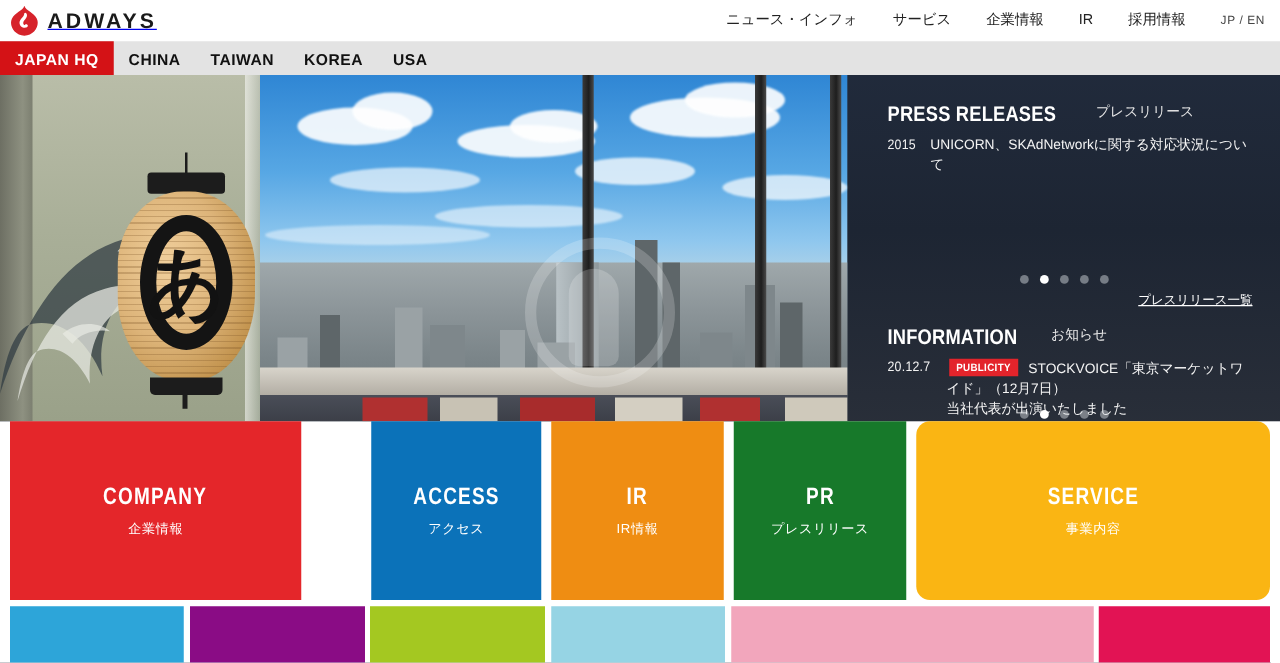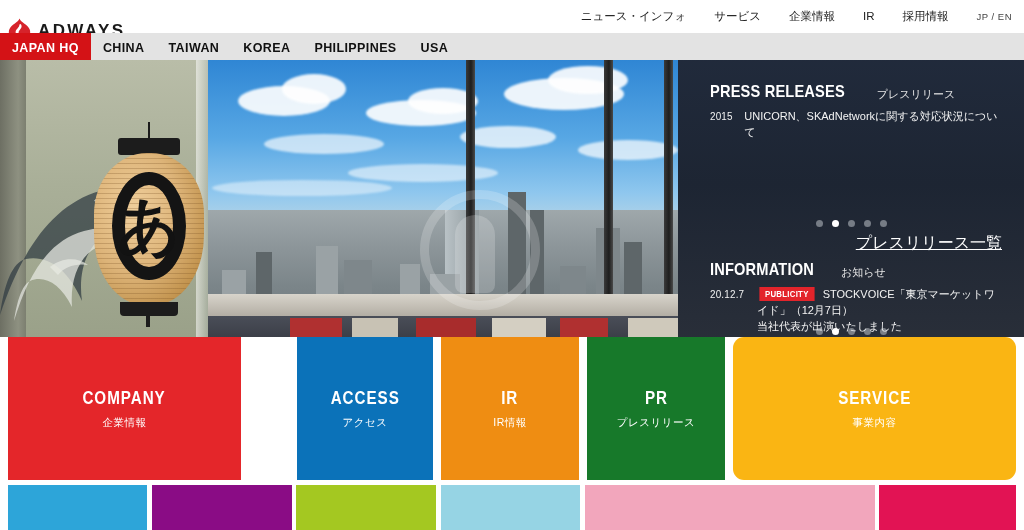--- a/index.html
+++ b/index.html
@@ -9,21 +9,21 @@
     background:#ffffff;
     font-family:"Liberation Sans", sans-serif;
   }
 
   
   .header {
     position:absolute; left:0; top:0; width:1024px; height:33px;
     background:#ffffff;
   }
   .logo-wrap {
-    position:absolute; left:8px; top:16px;
+    position:absolute; left:8px; top:2px;
     display:flex; align-items:center; gap:7px; height:28px;
   }
   .logo-mark { width:23px; height:25px; position:relative; }
   .logo-text {
     font-size:17px; font-weight:bold; letter-spacing:2.4px;
     color:#1a1a1a; line-height:1;
   }
   .global-nav {
     position:absolute; right:8px; top:0; height:33px;
     display:flex; align-items:center; gap:0;
@@ -156,21 +156,21 @@
     background:rgba(255,255,255,.20);
   }
 
   
   .news-panel {
     position:absolute; left:678px; top:0; width:346px; height:277px;
     background:linear-gradient(180deg, rgba(30,40,58,.80) 0%, rgba(26,34,48,.82) 45%, rgba(40,45,55,.80) 100%);
     color:#ffffff;
   }
   .news-block { position:absolute; left:32px; right:18px; }
-  .news-head { display:flex; align-items:flex-end; gap:10px; }
+  .news-head { display:flex; align-items:flex-start; gap:10px; }
   .news-head .en {
     font-size:17px; font-weight:bold; letter-spacing:.2px;
     font-stretch:condensed; transform:scaleX(.86); transform-origin:left center;
     font-family:"Liberation Sans Narrow","Liberation Sans", sans-serif;
   }
   .news-head .jp { font-size:11px; color:#e8e8e8; }
   .news-item {
     display:flex; gap:9px; margin-top:7px; font-size:11px; line-height:1.45;
     align-items:flex-start;
   }
@@ -185,21 +185,21 @@
     padding:1px 6px; margin-right:6px; vertical-align:1px;
     transform:scaleX(.92);
   }
   .dots { display:flex; gap:9px; justify-content:center; }
   .dots i {
     width:7px; height:7px; border-radius:50%;
     background:rgba(225,228,233,.45); display:block;
   }
   .dots i.on { background:#ffffff; }
   .more-link {
-    position:absolute; right:22px; font-size:16px; color:#ffffff;
+    position:absolute; right:22px; font-size:10px; color:#ffffff;
   }
 
   
   .tiles-row1 { position:absolute; left:0; top:337px; width:1024px; height:143px; }
   .tiles-row2 { position:absolute; left:0; top:485px; width:1024px; height:45px; }
   .tile {
     position:absolute; top:0; height:100%;
     display:flex; flex-direction:column; align-items:center; justify-content:center;
     color:#ffffff; text-decoration:none;
   }
@@ -233,21 +233,20 @@
     <a href="#">採用情報</a>
     <a href="#" class="lang">JP / EN</a>
   </nav>
 </div>
 
 <div class="region-bar">
   <div class="item active">JAPAN HQ</div>
   <div class="item">CHINA</div>
   <div class="item">TAIWAN</div>
   <div class="item">KOREA</div>
-  <div class="item">PHILIPPINES</div>
   <div class="item">USA</div>
 </div>
 
 <div class="hero">
   <div class="hero-photo">
 
     <div class="sky">
       <span class="cloud" style="left:30px;  top:26px;  width:92px;  height:30px;"></span>
       <span class="cloud" style="left:74px;  top:14px;  width:64px;  height:30px;"></span>
       <span class="cloud" style="left:158px; top:40px;  width:110px; height:26px;"></span>

